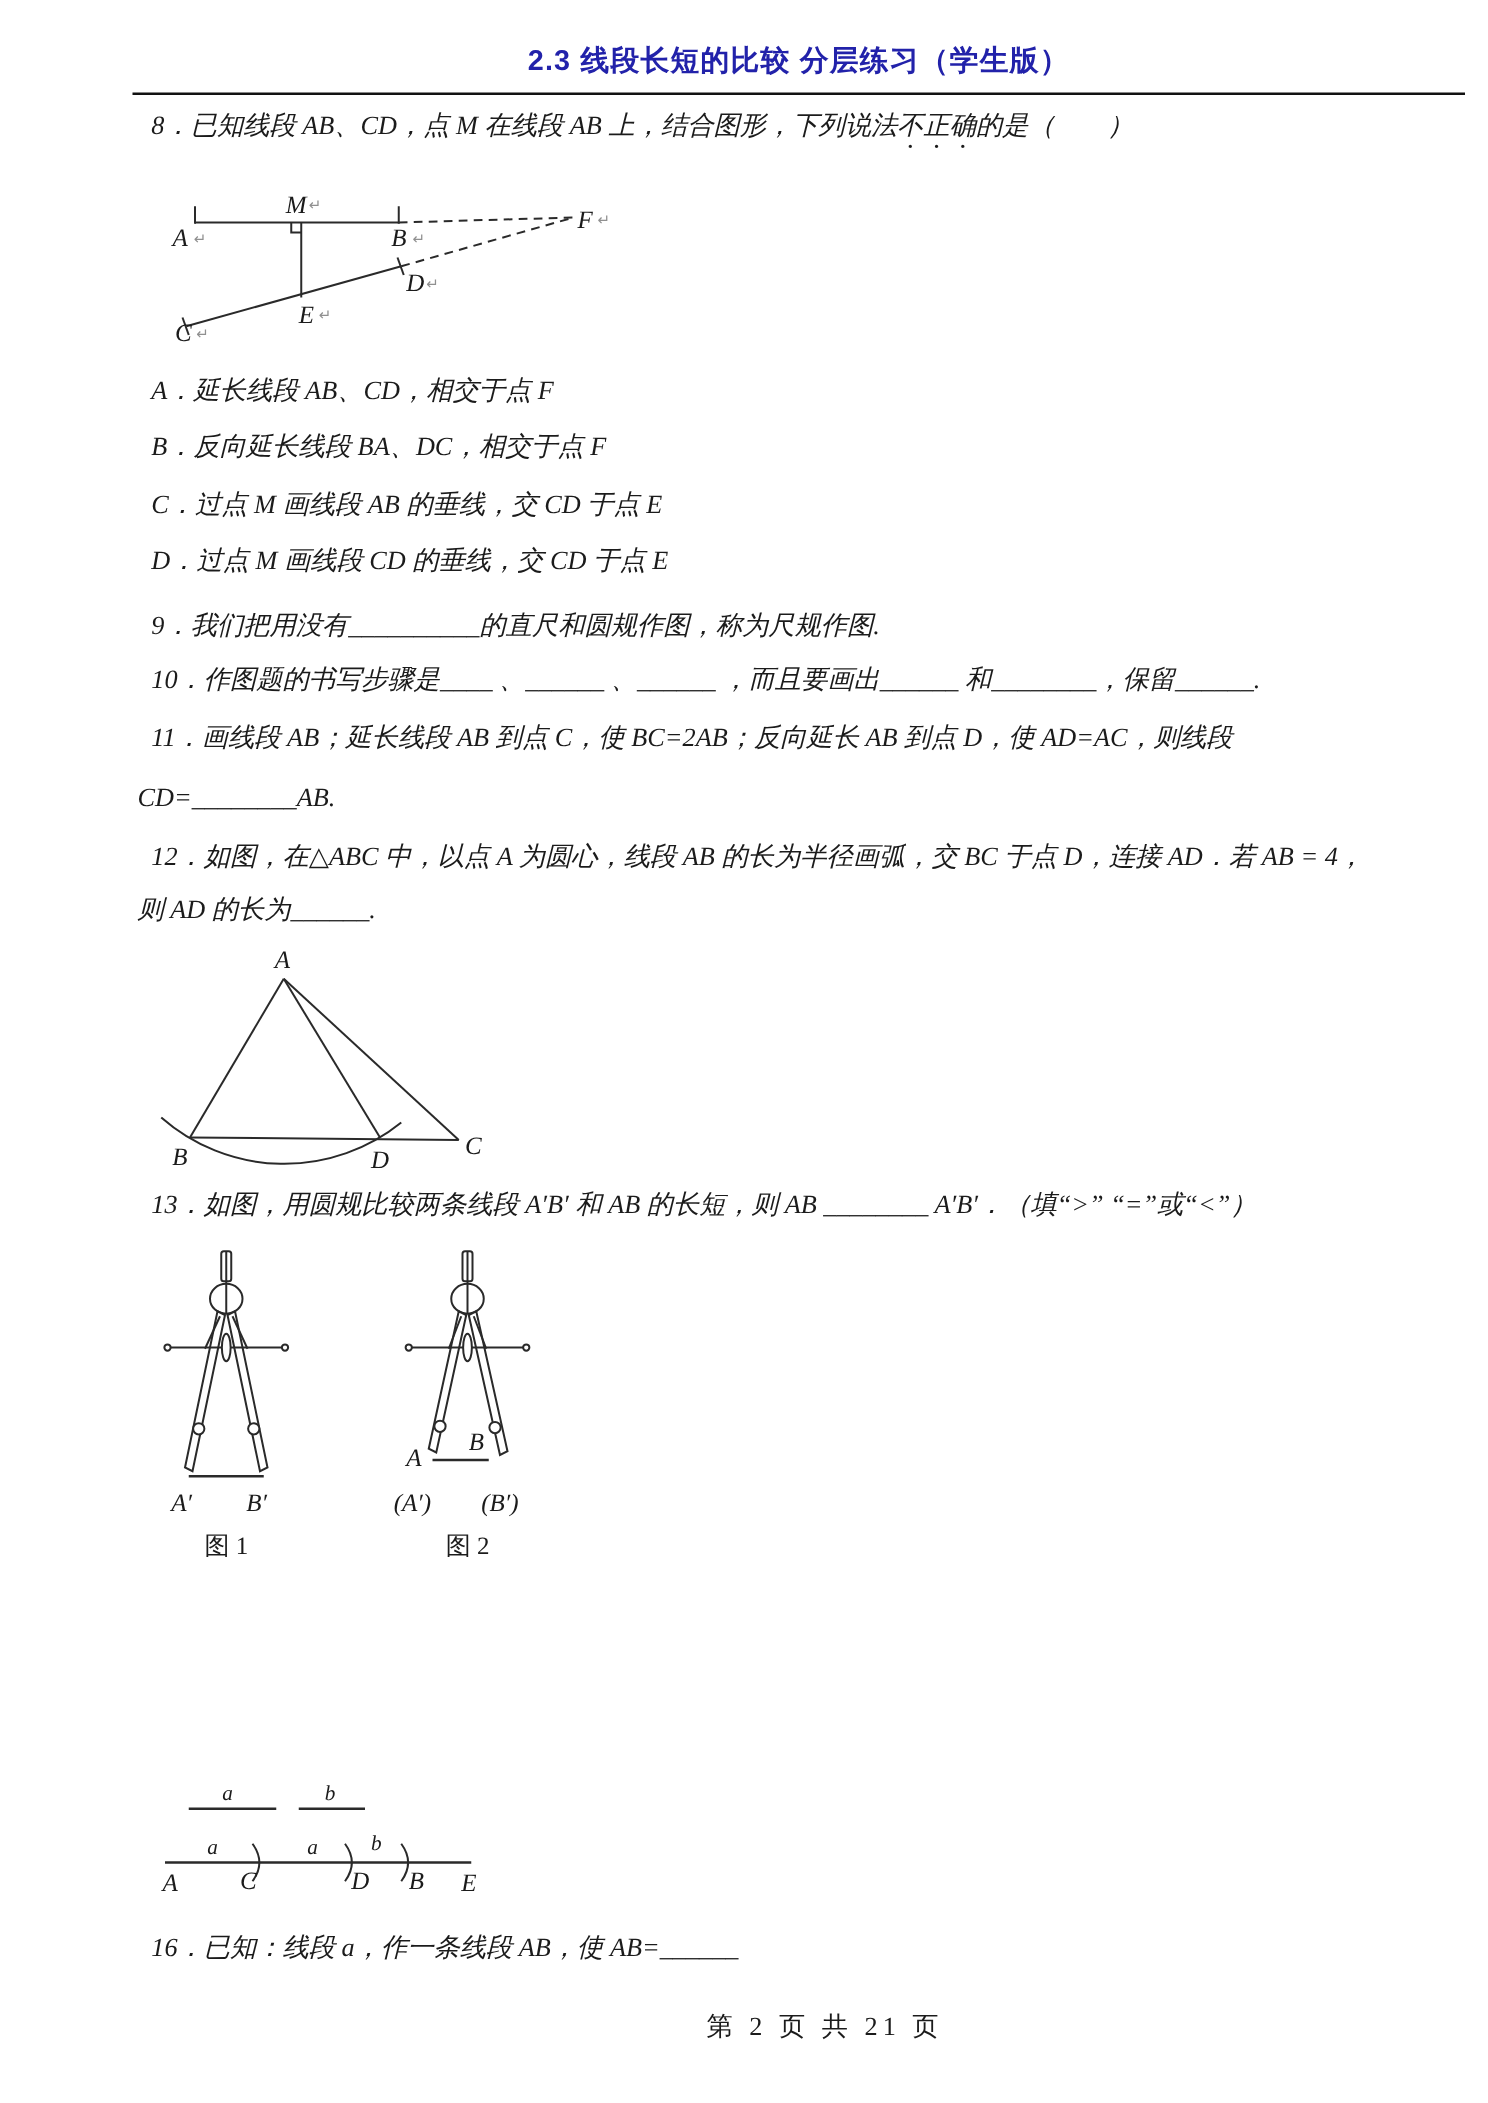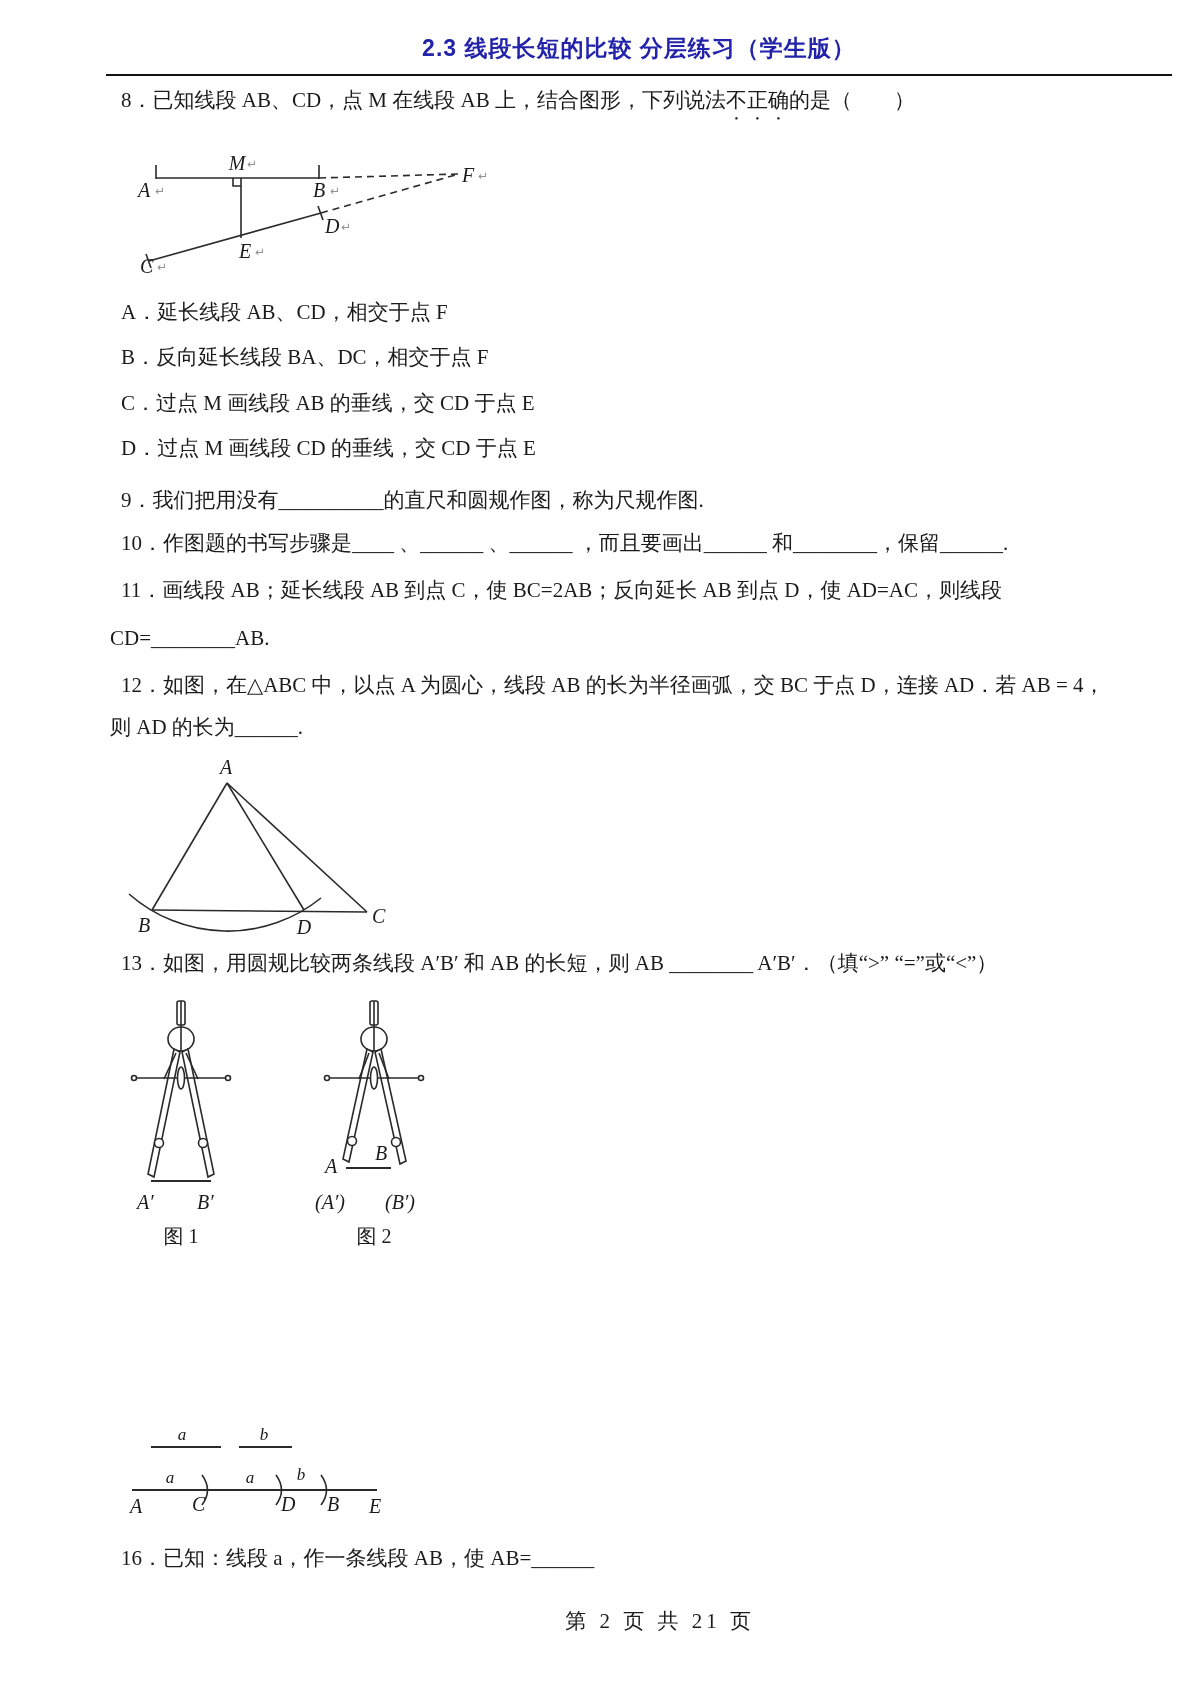--- a/index.html
+++ b/index.html
@@ -1,18 +1,18 @@
 <!DOCTYPE html>
 <html><head>
 <meta charset="utf-8">
 <style>
   html,body{margin:0;padding:0;background:#ffffff;}
   #page{position:relative;width:1190px;height:1682px;background:#fff;overflow:hidden;
         font-family:"Liberation Serif","DejaVu Serif",serif;color:#1b1b1b;margin-left:44px;}
-  .line{position:absolute;left:77px;white-space:nowrap;font-size:21px;line-height:30px;}
+  .line{position:absolute;left:77px;white-space:nowrap;font-size:21px;line-height:30px;font-style:italic;}
   .cont{left:66px;}
   .title{position:absolute;top:33px;left:0;width:100%;text-align:center;
          font-family:"Liberation Sans","DejaVu Sans",sans-serif;font-weight:bold;
          font-size:23px;letter-spacing:1px;}
   .rule{position:absolute;top:74px;left:62px;width:1066px;height:2px;background:#111;}
   .emph{-webkit-text-emphasis:dot;-webkit-text-emphasis-position:under left;
         text-emphasis:dot;text-emphasis-position:under left;}
   .footer{position:absolute;top:1607px;left:0;width:100%;text-align:center;
           font-size:21px;letter-spacing:4px;padding-left:21px;}
   svg{position:absolute;overflow:visible;}

